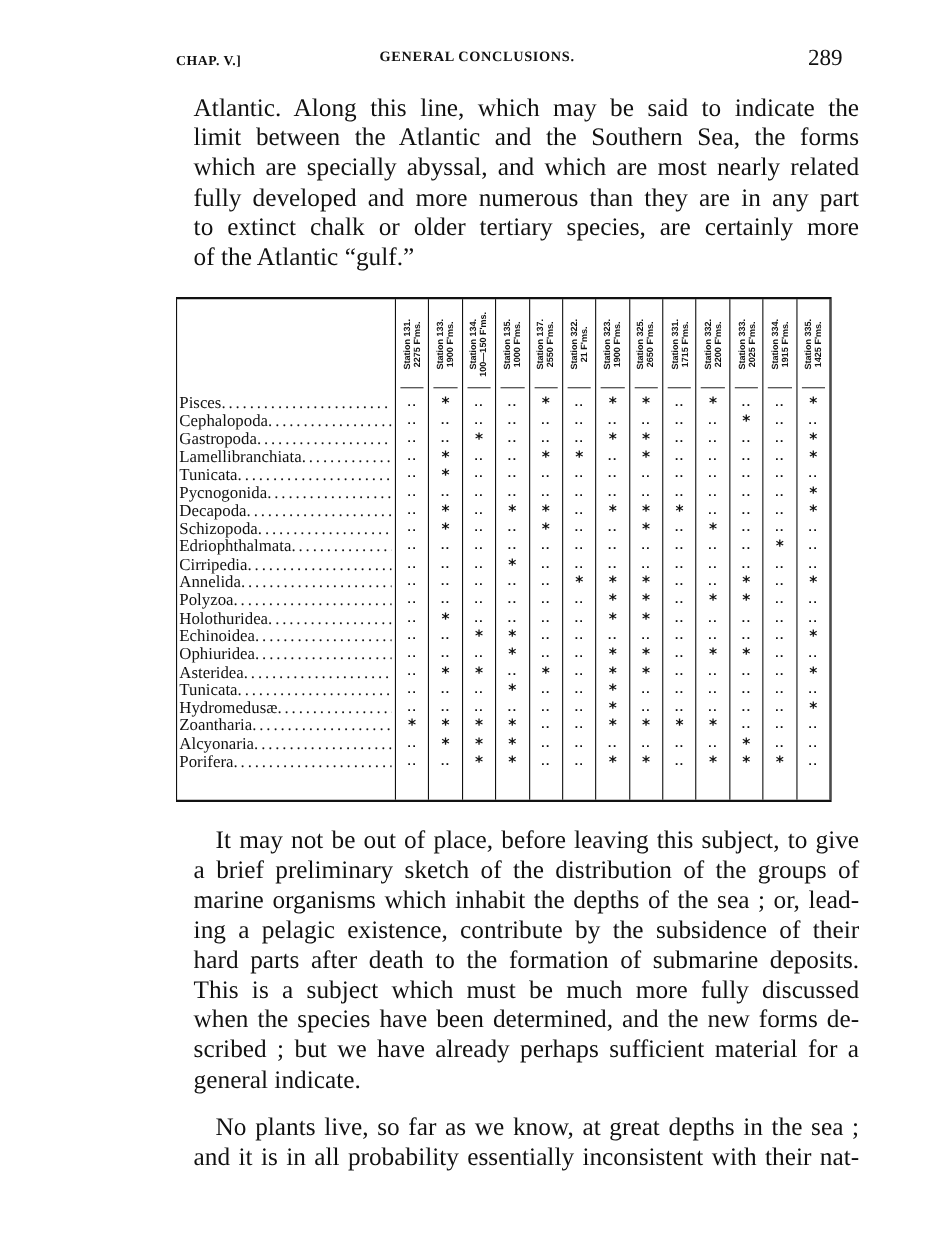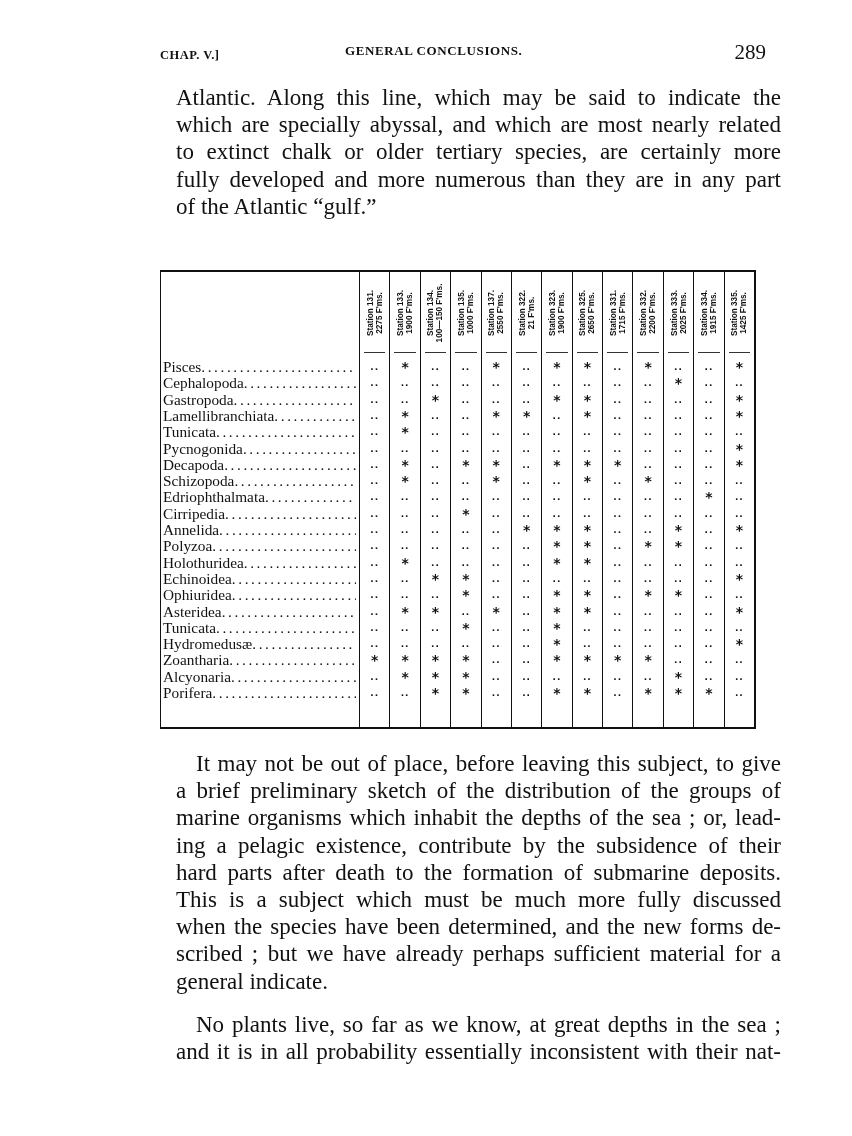--- a/index.html
+++ b/index.html
@@ -39,23 +39,24 @@
 <body>
 
 <div class="running-head">
   <span class="rh-chap">CHAP. V.]</span>
   <span class="rh-title">GENERAL CONCLUSIONS.</span>
   <span class="rh-page">289</span>
 </div>
 
 <div class="para" id="p1">
   <span class="line">Atlantic.  Along this line, which may be said to indicate the</span>
+  <span class="line">limit between the Atlantic and the Southern Sea, the forms</span>
   <span class="line">which are specially abyssal, and which are most nearly related</span>
+  <span class="line">fully developed and more numerous than they are in any part</span>
   <span class="line">to extinct chalk or older tertiary species, are certainly more</span>
-  <span class="line">fully developed and more numerous than they are in any part</span>
   <span class="line last">of the Atlantic “gulf.”</span>
 </div>
 
 <div class="table-wrap">
   <div class="tbl" id="tbl">
     <div class="label-col" id="label-col">
         <div class="row-label" style="top: 87px;"><span>Pisces</span><span class="dotlead">........................................</span></div>
         <div class="row-label" style="top: 103.3px;"><span>Cephalopoda</span><span class="dotlead">........................................</span></div>
         <div class="row-label" style="top: 119.6px;"><span>Gastropoda</span><span class="dotlead">........................................</span></div>
         <div class="row-label" style="top: 135.9px;"><span>Lamellibranchiata</span><span class="dotlead">........................................</span></div>

